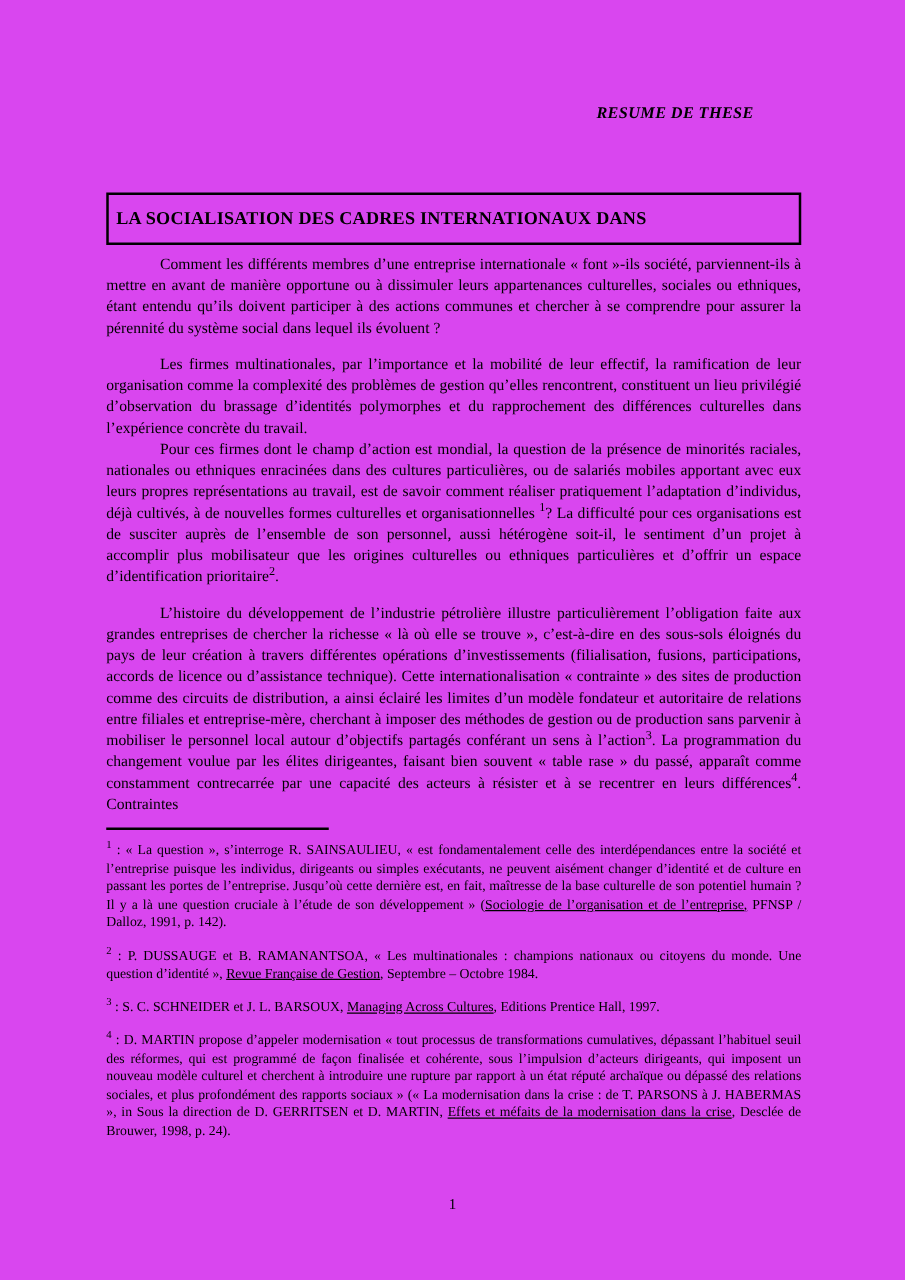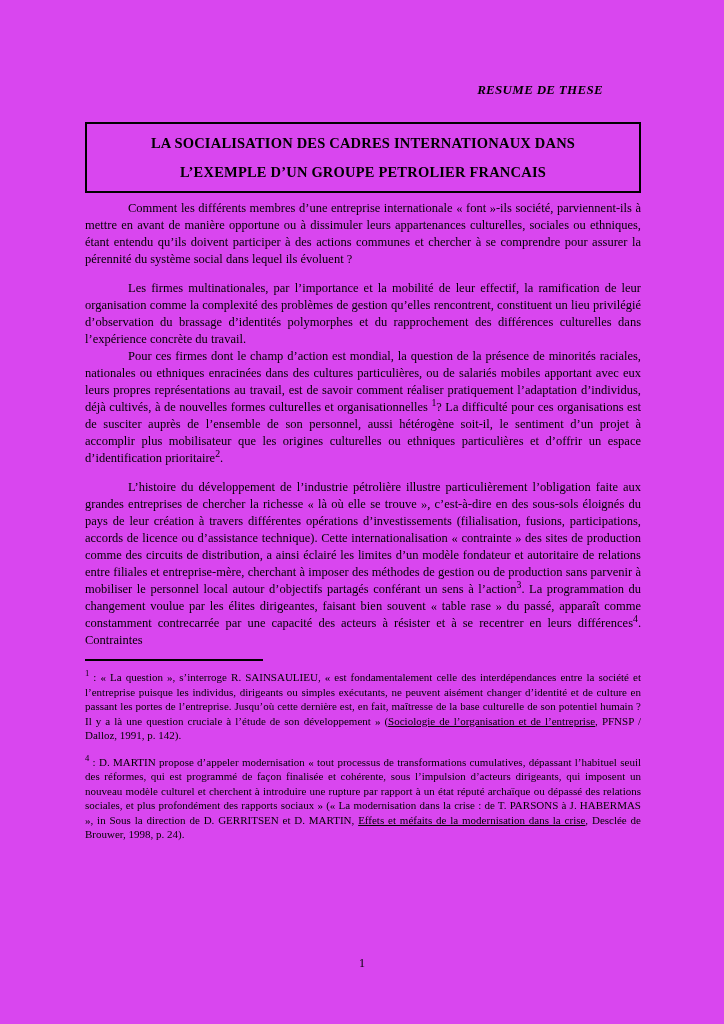--- a/index.html
+++ b/index.html
@@ -22,24 +22,23 @@
   .doc-header {
     text-align:right;
     padding-right:38px;
     font-style:italic;
     font-weight:bold;
     font-size:13px;
     line-height:16px;
     letter-spacing:0.3px;
   }
   .title-box {
-    margin-top:24px;
+    margin-top:56px;
     border:2px solid #000000;
     padding:5px 6px 4px 6px;
-    text-align:center;
   }
   .title-line {
     font-weight:bold;
     font-size:14.5px;
     line-height:29px;
     letter-spacing:0.2px;
   }
   .doc-body {
     margin-top:7px;
     font-size:12.5px;
@@ -79,33 +78,34 @@
 </head>
 <body>
 
 <div class="page">
   <div class="content">
 
     <div class="doc-header">RESUME DE THESE</div>
 
     <div class="title-box">
       <div class="title-line">LA SOCIALISATION DES CADRES INTERNATIONAUX DANS</div>
-      <div class="title-line">L’EXEMPLE D’UN GROUPE PETROLIER FRANCAIS</div>
     </div>
 
     <div class="doc-body" id="doc-body">
         <p class="para"><span>Comment les différents membres d’une entreprise internationale « font »-ils société, parviennent-ils à mettre en avant de manière opportune ou à dissimuler leurs appartenances culturelles, sociales ou ethniques, étant entendu qu’ils doivent participer à des actions communes et chercher à se comprendre pour assurer la pérennité du système social dans lequel ils évoluent ?</span></p>
         <p class="para gap"><span>Les firmes multinationales, par l’importance et la mobilité de leur effectif, la ramification de leur organisation comme la complexité des problèmes de gestion qu’elles rencontrent, constituent un lieu privilégié d’observation du brassage d’identités polymorphes et du rapprochement des différences culturelles dans l’expérience concrète du travail.</span></p>
         <p class="para"><span>Pour ces firmes dont le champ d’action est mondial, la question de la présence de minorités raciales, nationales ou ethniques enracinées dans des cultures particulières, ou de salariés mobiles apportant avec eux leurs propres représentations au travail, est de savoir comment réaliser pratiquement l’adaptation d’individus, déjà cultivés, à de nouvelles formes culturelles et organisationnelles </span><sup class="fn-ref">1</sup><span>? La difficulté pour ces organisations est de susciter auprès de l’ensemble de son personnel, aussi hétérogène soit-il, le sentiment d’un projet à accomplir plus mobilisateur que les origines culturelles ou ethniques particulières et d’offrir un espace d’identification prioritaire</span><sup class="fn-ref">2</sup><span>.</span></p>
         <p class="para gap"><span>L’histoire du développement de l’industrie pétrolière illustre particulièrement l’obligation faite aux grandes entreprises de chercher la richesse « là où elle se trouve », c’est-à-dire en des sous-sols éloignés du pays de leur création à travers différentes opérations d’investissements (filialisation, fusions, participations, accords de licence ou d’assistance technique). Cette internationalisation « contrainte » des sites de production comme des circuits de distribution, a ainsi éclairé les limites d’un modèle fondateur et autoritaire de relations entre filiales et entreprise-mère, cherchant à imposer des méthodes de gestion ou de production sans parvenir à mobiliser le personnel local autour d’objectifs partagés conférant un sens à l’action</span><sup class="fn-ref">3</sup><span>. La programmation du changement voulue par les élites dirigeantes, faisant bien souvent « table rase » du passé, apparaît comme constamment contrecarrée par une capacité des acteurs à résister et à se recentrer en leurs différences</span><sup class="fn-ref">4</sup><span>. Contraintes</span></p>
       </div>
 
     <div class="fn-sep"></div>
 
     <div class="footnotes" id="footnotes">
         <p class="footnote"><sup class="fn-ref">1</sup><span> : « La question », s’interroge R. SAINSAULIEU, « est fondamentalement celle des interdépendances entre la société et l’entreprise puisque les individus, dirigeants ou simples exécutants, ne peuvent aisément changer d’identité et de culture en passant les portes de l’entreprise. Jusqu’où cette dernière est, en fait, maîtresse de la base culturelle de son potentiel humain ? Il y a là une question cruciale à l’étude de son développement » (</span><span class="u">Sociologie de l’organisation et de l’entreprise,</span><span> PFNSP / Dalloz, 1991, p. 142).</span></p>
+        <p class="footnote gap"><sup class="fn-ref">2</sup><span> : P. DUSSAUGE et B. RAMANANTSOA, « Les multinationales : champions nationaux ou citoyens du monde. Une question d’identité », </span><span class="u">Revue Française de Gestion</span><span>, Septembre – Octobre 1984.</span></p>
+        <p class="footnote gap"><sup class="fn-ref">3</sup><span> : S. C. SCHNEIDER et J. L. BARSOUX, </span><span class="u">Managing Across Cultures</span><span>, Editions Prentice Hall, 1997.</span></p>
         <p class="footnote gap"><sup class="fn-ref">4</sup><span> : D. MARTIN propose d’appeler modernisation « tout processus de transformations cumulatives, dépassant l’habituel seuil des réformes, qui est programmé de façon finalisée et cohérente, sous l’impulsion d’acteurs dirigeants, qui imposent un nouveau modèle culturel et cherchent à introduire une rupture par rapport à un état réputé archaïque ou dépassé des relations sociales, et plus profondément des rapports sociaux » (« La modernisation dans la crise : de T. PARSONS à J. HABERMAS », in Sous la direction de D. GERRITSEN et D. MARTIN, </span><span class="u">Effets et méfaits de la modernisation dans la crise</span><span>, Desclée de Brouwer, 1998, p. 24).</span></p>
       </div>
 
   </div>
 
   <div class="page-number">1</div>
 </div>
 
 </body></html>

